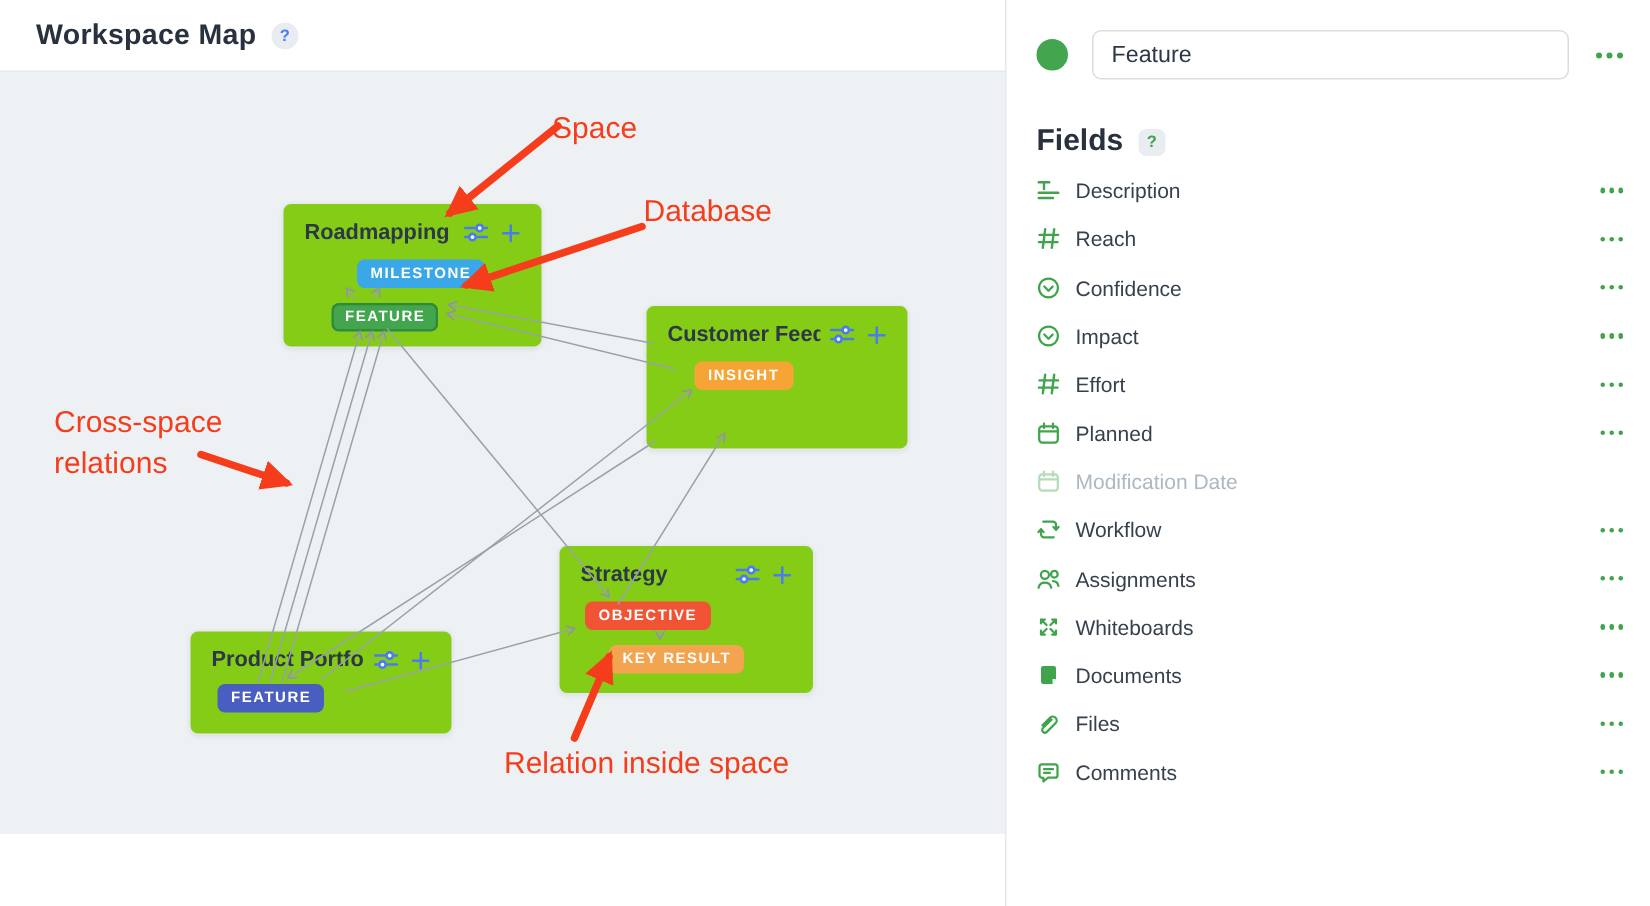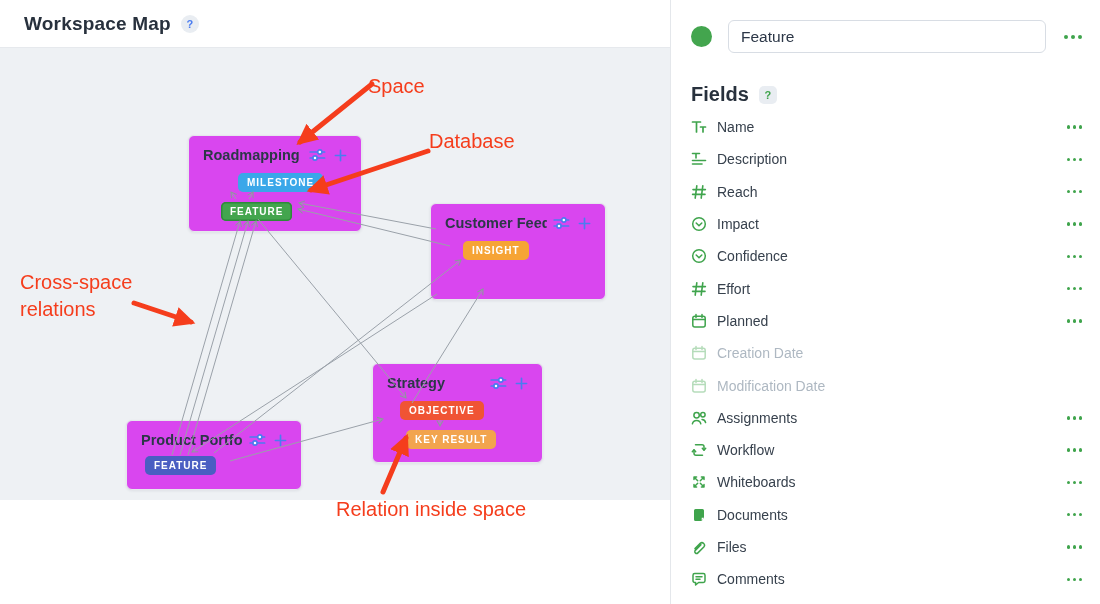--- a/index.html
+++ b/index.html
@@ -3,30 +3,30 @@
 <meta charset="utf-8">
 <style>
   html,body{margin:0;padding:0;}
   body{
     width:1100px;height:604px;position:relative;overflow:hidden;
     font-family:"Liberation Sans","DejaVu Sans",sans-serif;
     background:#ffffff;
     --red:#f53d1c; --blue:#4a7cf0; --green:#3fa44c;
   }
   
-  .left{position:absolute;left:0;top:0;width:670px;height:500px;background:#eef1f4;}
+  .left{position:absolute;left:0;top:0;width:670px;height:556px;background:#eef1f4;}
   .header{position:absolute;left:0;top:0;width:670px;height:48px;background:#fff;
     border-bottom:1px solid #e6e9ed;display:flex;align-items:center;padding-left:24px;box-sizing:border-box;z-index:4;}
   .page-title{font-size:19px;font-weight:700;color:#28313d;letter-spacing:.2px;}
   .help{width:18px;height:18px;border-radius:50%;background:#e9edf2;display:inline-flex;
     align-items:center;justify-content:center;font-size:11px;font-weight:700;margin-left:10px;cursor:default;}
   .help.blue{color:var(--blue);}
   .help.green{color:var(--green);border-radius:5px;}
   
-  .card{position:absolute;background:#d946ef;border:1px solid #e5e8ec;border-radius:6px;
+  .card{position:absolute;background:#84cc16;border:1px solid #e5e8ec;border-radius:6px;
     box-shadow:0 1px 3px rgba(20,30,50,.08);box-sizing:border-box;padding:11px 14px 0 14px;z-index:1;}
   .card-head{display:flex;align-items:center;justify-content:space-between;}
   .card-title{font-size:14.5px;font-weight:700;color:#2c3747;white-space:nowrap;overflow:hidden;}
   .card-icons{display:flex;align-items:center;gap:8px;margin-left:6px;}
   .cicon{display:inline-flex;cursor:pointer;}
   .badge-line{margin-top:9px;}
   .badge{display:inline-block;color:#fff;font-size:10px;font-weight:700;letter-spacing:1px;
     padding:4px 9px;border-radius:5px;white-space:nowrap;cursor:pointer;}
   .blue-stroke{stroke:var(--blue);}
   
@@ -135,21 +135,21 @@
           </span>
         <span class="cicon">
             <svg width="13" height="13" viewBox="0 0 14 14">
               <g class="blue-stroke" stroke-width="1.8" stroke-linecap="round">
                 <path d="M7 1.5v11M1.5 7h11" fill="none"></path>
               </g>
             </svg>
           </span>
       </span>
     </div>
-    <div class="badge-line" style="margin-left:13px"><span class="badge" style="background: rgb(240, 84, 52);">OBJECTIVE</span></div>
+    <div class="badge-line" style="margin-left:3px"><span class="badge" style="background: rgb(240, 84, 52);">OBJECTIVE</span></div>
     <div class="badge-line" style="margin-left:19px"><span class="badge" style="background: rgb(242, 164, 78);">KEY RESULT</span></div>
   </div>
 
   <div class="card" style="left:126px;top:420px;width:176px;height:70px">
     <div class="card-head">
       <span class="card-title">Product Portfolio</span>
       <span class="card-icons">
         <span class="cicon">
             <svg width="17" height="14" viewBox="0 0 17 14">
               <g class="blue-stroke" stroke-width="1.7" stroke-linecap="round">
@@ -199,21 +199,21 @@
     <g class="redline" stroke-width="5" fill="none" stroke-linecap="round">
       <path d="M372 84 L300 142" marker-end="url(#ra)"></path>
       <path d="M428 151 L311 190" marker-end="url(#ra)"></path>
       <path d="M134 303 L191 322" marker-end="url(#ra)"></path>
       <path d="M383 492 L406 438" marker-end="url(#ra)"></path>
     </g>
   </svg>
 
   <div class="ann" style="left:368px;top:73px">Space</div>
   <div class="ann" style="left:429px;top:128px">Database</div>
-  <div class="ann wrap" style="left:20px;top:269px;width:150px">Cross-space relations</div>
+  <div class="ann wrap" style="left:36px;top:269px;width:150px">Cross-space relations</div>
   <div class="ann" style="left:336px;top:496px">Relation inside space</div>
 </div>
 
 <div class="panel">
   <div class="entity-row">
     <span class="entity-dot" style="background: rgb(67, 165, 78);"></span>
     <input class="entity-input" value="Feature" style="">
     <span class="edots">
         <i></i>
         <i></i>
@@ -221,36 +221,20 @@
       </span>
   </div>
   <div class="fields-head">
     <span class="fields-title">Fields</span>
     <span class="help green">?</span>
   </div>
   <div class="fields-list">
       <div class="frow">
         <span class="ficon">
           <svg viewBox="0 0 16 16" width="16" height="16">
-            <g fill="none" stroke="currentColor" stroke-width="1.7" stroke-linecap="round">
-              <path d="M1.5 3h8M5.5 3v10"></path>
-              <path d="M9.5 8h5M12 8v5"></path>
-            </g>
-          </svg>
-        </span>
-        <span class="flabel">Name</span>
-        <span class="fdots">
-          <i></i>
-          <i></i>
-          <i></i>
-        </span>
-      </div>
-      <div class="frow">
-        <span class="ficon">
-          <svg viewBox="0 0 16 16" width="16" height="16">
             <g fill="none" stroke="currentColor" stroke-width="1.6" stroke-linecap="round">
               <path d="M1.5 2.5h7M5 2.5V7"></path>
               <path d="M1.5 9.5h13"></path>
               <path d="M1.5 13h9.5"></path>
             </g>
           </svg>
         </span>
         <span class="flabel">Description</span>
         <span class="fdots">
           <i></i>
@@ -275,37 +259,37 @@
       </div>
       <div class="frow">
         <span class="ficon">
           <svg viewBox="0 0 16 16" width="16" height="16">
             <g fill="none" stroke="currentColor" stroke-width="1.5" stroke-linecap="round" stroke-linejoin="round">
               <circle cx="8" cy="8" r="6.3"></circle>
               <path d="M5.2 7L8 9.8 10.8 7"></path>
             </g>
           </svg>
         </span>
-        <span class="flabel">Impact</span>
+        <span class="flabel">Confidence</span>
         <span class="fdots">
           <i></i>
           <i></i>
           <i></i>
         </span>
       </div>
       <div class="frow">
         <span class="ficon">
           <svg viewBox="0 0 16 16" width="16" height="16">
             <g fill="none" stroke="currentColor" stroke-width="1.5" stroke-linecap="round" stroke-linejoin="round">
               <circle cx="8" cy="8" r="6.3"></circle>
               <path d="M5.2 7L8 9.8 10.8 7"></path>
             </g>
           </svg>
         </span>
-        <span class="flabel">Confidence</span>
+        <span class="flabel">Impact</span>
         <span class="fdots">
           <i></i>
           <i></i>
           <i></i>
         </span>
       </div>
       <div class="frow">
         <span class="ficon">
           <svg viewBox="0 0 16 16" width="16" height="16">
             <g fill="none" stroke="currentColor" stroke-width="1.6" stroke-linecap="round">
@@ -338,32 +322,39 @@
       </div>
       <div class="frow disabled">
         <span class="ficon">
           <svg viewBox="0 0 16 16" width="16" height="16">
             <g fill="none" stroke="currentColor" stroke-width="1.5" stroke-linecap="round">
               <rect x="1.8" y="3.2" width="12.4" height="10.8" rx="2"></rect>
               <path d="M1.8 6.6h12.4M5 1.4v3M11 1.4v3"></path>
             </g>
           </svg>
         </span>
-        <span class="flabel">Creation Date</span>
-      </div>
-      <div class="frow disabled">
-        <span class="ficon">
-          <svg viewBox="0 0 16 16" width="16" height="16">
-            <g fill="none" stroke="currentColor" stroke-width="1.5" stroke-linecap="round">
-              <rect x="1.8" y="3.2" width="12.4" height="10.8" rx="2"></rect>
-              <path d="M1.8 6.6h12.4M5 1.4v3M11 1.4v3"></path>
-            </g>
-          </svg>
-        </span>
         <span class="flabel">Modification Date</span>
+      </div>
+      <div class="frow">
+        <span class="ficon">
+          <svg viewBox="0 0 16 16" width="16" height="16">
+            <g fill="none" stroke="currentColor" stroke-width="1.5" stroke-linecap="round" stroke-linejoin="round">
+              <path d="M4.5 2.8H11a2 2 0 0 1 2 2V8"></path>
+              <path d="M11.3 6.3 13 8.2 14.7 6.3"></path>
+              <path d="M11.5 13.2H5a2 2 0 0 1-2-2V8"></path>
+              <path d="M1.3 9.7 3 7.8 4.7 9.7"></path>
+            </g>
+          </svg>
+        </span>
+        <span class="flabel">Workflow</span>
+        <span class="fdots">
+          <i></i>
+          <i></i>
+          <i></i>
+        </span>
       </div>
       <div class="frow">
         <span class="ficon">
           <svg viewBox="0 0 16 16" width="16" height="16">
             <g fill="none" stroke="currentColor" stroke-width="1.5" stroke-linecap="round">
               <circle cx="5.6" cy="5.2" r="2.7"></circle>
               <path d="M1.4 13.8a4.3 4.3 0 0 1 8.4 0"></path>
               <circle cx="11.9" cy="4.8" r="2.2"></circle>
               <path d="M11 9.4a3.8 3.8 0 0 1 3.6 3.2"></path>
             </g>
@@ -373,38 +364,20 @@
         <span class="fdots">
           <i></i>
           <i></i>
           <i></i>
         </span>
       </div>
       <div class="frow">
         <span class="ficon">
           <svg viewBox="0 0 16 16" width="16" height="16">
             <g fill="none" stroke="currentColor" stroke-width="1.5" stroke-linecap="round" stroke-linejoin="round">
-              <path d="M4.5 2.8H11a2 2 0 0 1 2 2V8"></path>
-              <path d="M11.3 6.3 13 8.2 14.7 6.3"></path>
-              <path d="M11.5 13.2H5a2 2 0 0 1-2-2V8"></path>
-              <path d="M1.3 9.7 3 7.8 4.7 9.7"></path>
-            </g>
-          </svg>
-        </span>
-        <span class="flabel">Workflow</span>
-        <span class="fdots">
-          <i></i>
-          <i></i>
-          <i></i>
-        </span>
-      </div>
-      <div class="frow">
-        <span class="ficon">
-          <svg viewBox="0 0 16 16" width="16" height="16">
-            <g fill="none" stroke="currentColor" stroke-width="1.5" stroke-linecap="round" stroke-linejoin="round">
               <path d="M6.7 6.7 3 3M3 5.6V3h2.6"></path>
               <path d="M9.3 6.7 13 3M10.4 3H13v2.6"></path>
               <path d="M6.7 9.3 3 13M3 10.4V13h2.6"></path>
               <path d="M9.3 9.3 13 13M13 10.4V13h-2.6"></path>
             </g>
           </svg>
         </span>
         <span class="flabel">Whiteboards</span>
         <span class="fdots">
           <i></i>

